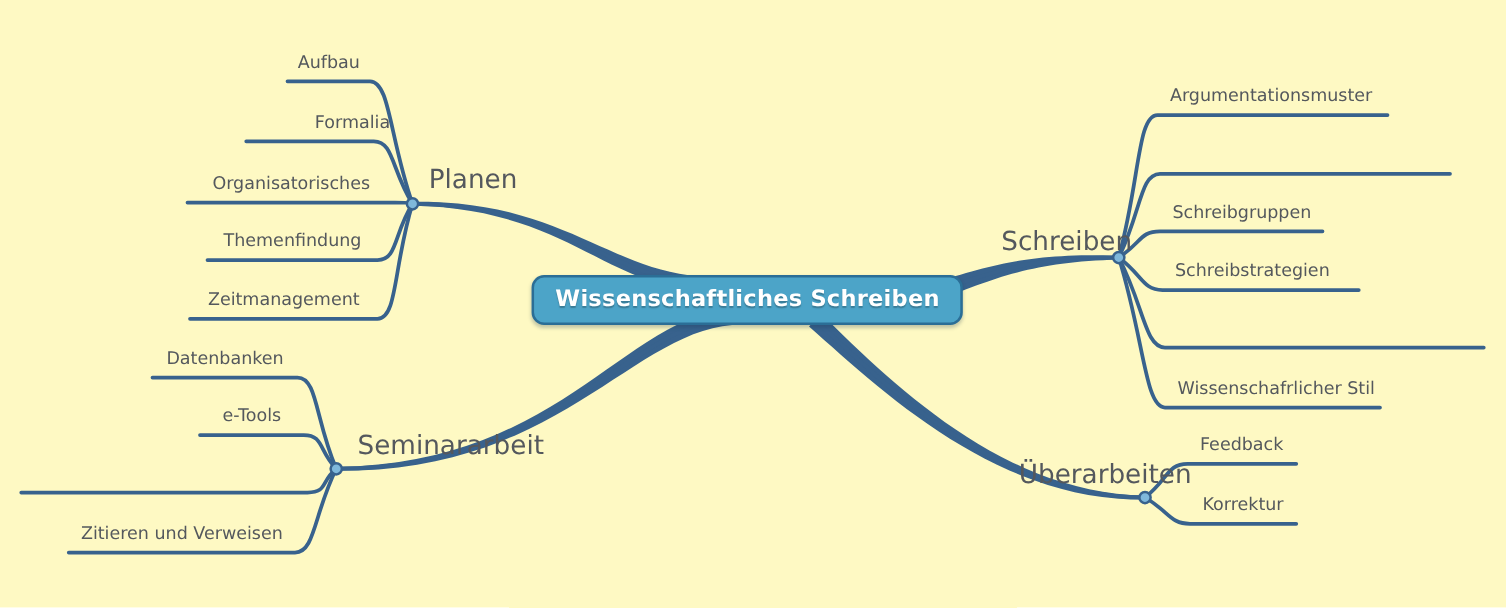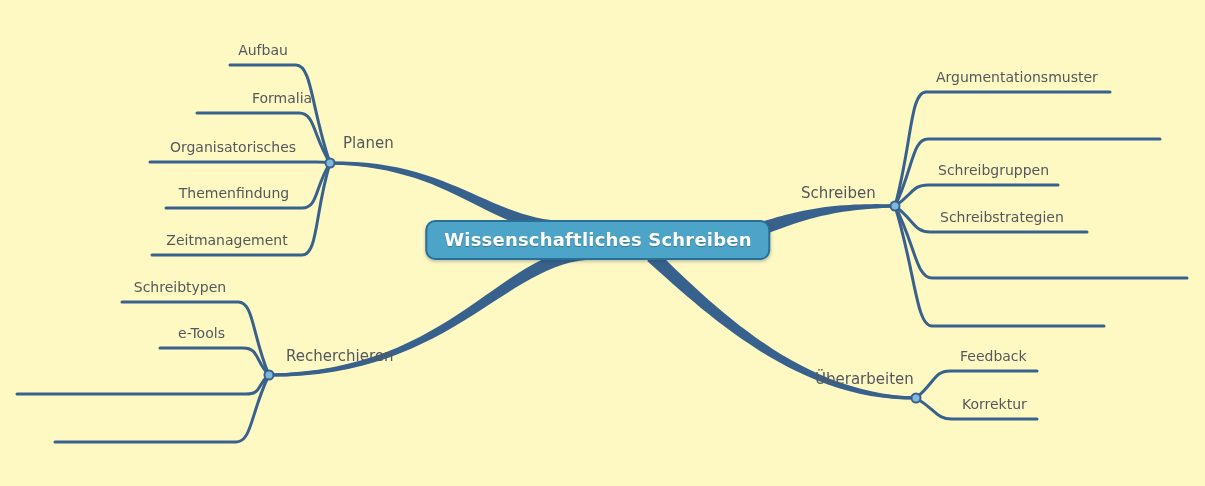--- a/index.html
+++ b/index.html
@@ -16,21 +16,21 @@
     position:absolute;
     white-space:nowrap;
     font-size:14px;
     color:var(--label-text,#54585d);
     line-height:17px;
     cursor:default;
   }
   .branch-label{
     position:absolute;
     white-space:nowrap;
-    font-size:15px;
+    font-size:21px;
     color:var(--label-text,#54585d);
     line-height:19px;
     cursor:default;
   }
   .central-node{
     position:absolute;
     left:598px;top:240px;
     transform:translate(-50%,-50%);
     background:var(--node-fill,#4ca4c8);
     border:2.5px solid var(--node-border,#2b6e96);
@@ -86,24 +86,26 @@
   <div class="labels" id="labels">
       <div class="leaf-label" style="top: 42px; left: 263px; transform: translateX(-50%);">Aufbau</div>
       <div class="leaf-label" style="top: 90px; left: 248px; transform: translateX(-50%); margin-left: 34px;">Formalia</div>
       <div class="leaf-label" style="top: 139px; left: 233px; transform: translateX(-50%);">Organisatorisches</div>
       <div class="leaf-label" style="top: 185px; left: 234px; transform: translateX(-50%);">Themenfindung</div>
       <div class="leaf-label" style="top: 232px; left: 227px; transform: translateX(-50%);">Zeitmanagement</div>
       <div class="branch-label" style="left: 343px; top: 134px;">Planen</div>
       <div class="leaf-label" style="top: 69px; left: 936px;">Argumentationsmuster</div>
       <div class="leaf-label" style="top: 162px; left: 938px;">Schreibgruppen</div>
       <div class="leaf-label" style="top: 209px; left: 940px;">Schreibstrategien</div>
+      <div class="leaf-label" style="top: 303px; left: 942px;">Wissenschafrlicher Stil</div>
       <div class="branch-label" style="left: 801px; top: 184px;">Schreiben</div>
-      <div class="leaf-label" style="top: 279px; left: 180px; transform: translateX(-50%);">Schreibtypen</div>
+      <div class="leaf-label" style="top: 279px; left: 180px; transform: translateX(-50%);">Datenbanken</div>
       <div class="leaf-label" style="top: 325px; left: 201.5px; transform: translateX(-50%);">e-Tools</div>
-      <div class="branch-label" style="left: 286px; top: 347px;">Recherchieren</div>
+      <div class="leaf-label" style="top: 419px; left: 145.5px; transform: translateX(-50%);">Zitieren und Verweisen</div>
+      <div class="branch-label" style="left: 286px; top: 347px;">Seminararbeit</div>
       <div class="leaf-label" style="top: 348px; left: 960px;">Feedback</div>
       <div class="leaf-label" style="top: 396px; left: 962px;">Korrektur</div>
       <div class="branch-label" style="left: 803px; top: 370px; margin-left: 12px;">Überarbeiten</div>
     </div>
   <div class="central-node">
     <span>Wissenschaftliches Schreiben</span>
   </div>
 </div>
 
 </body></html>

